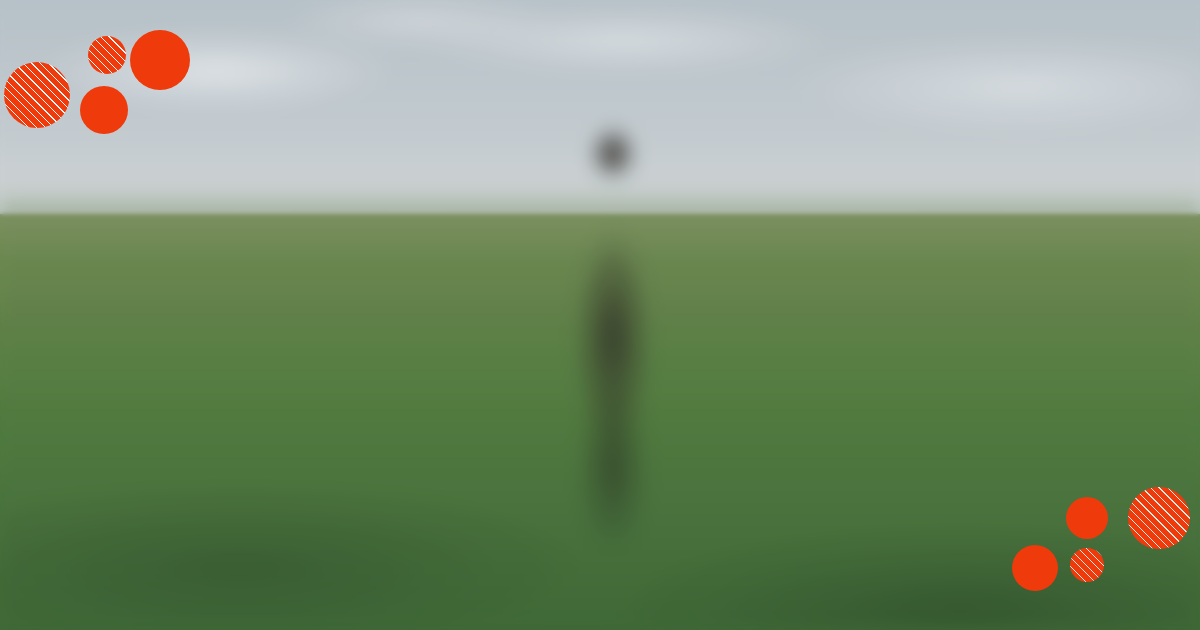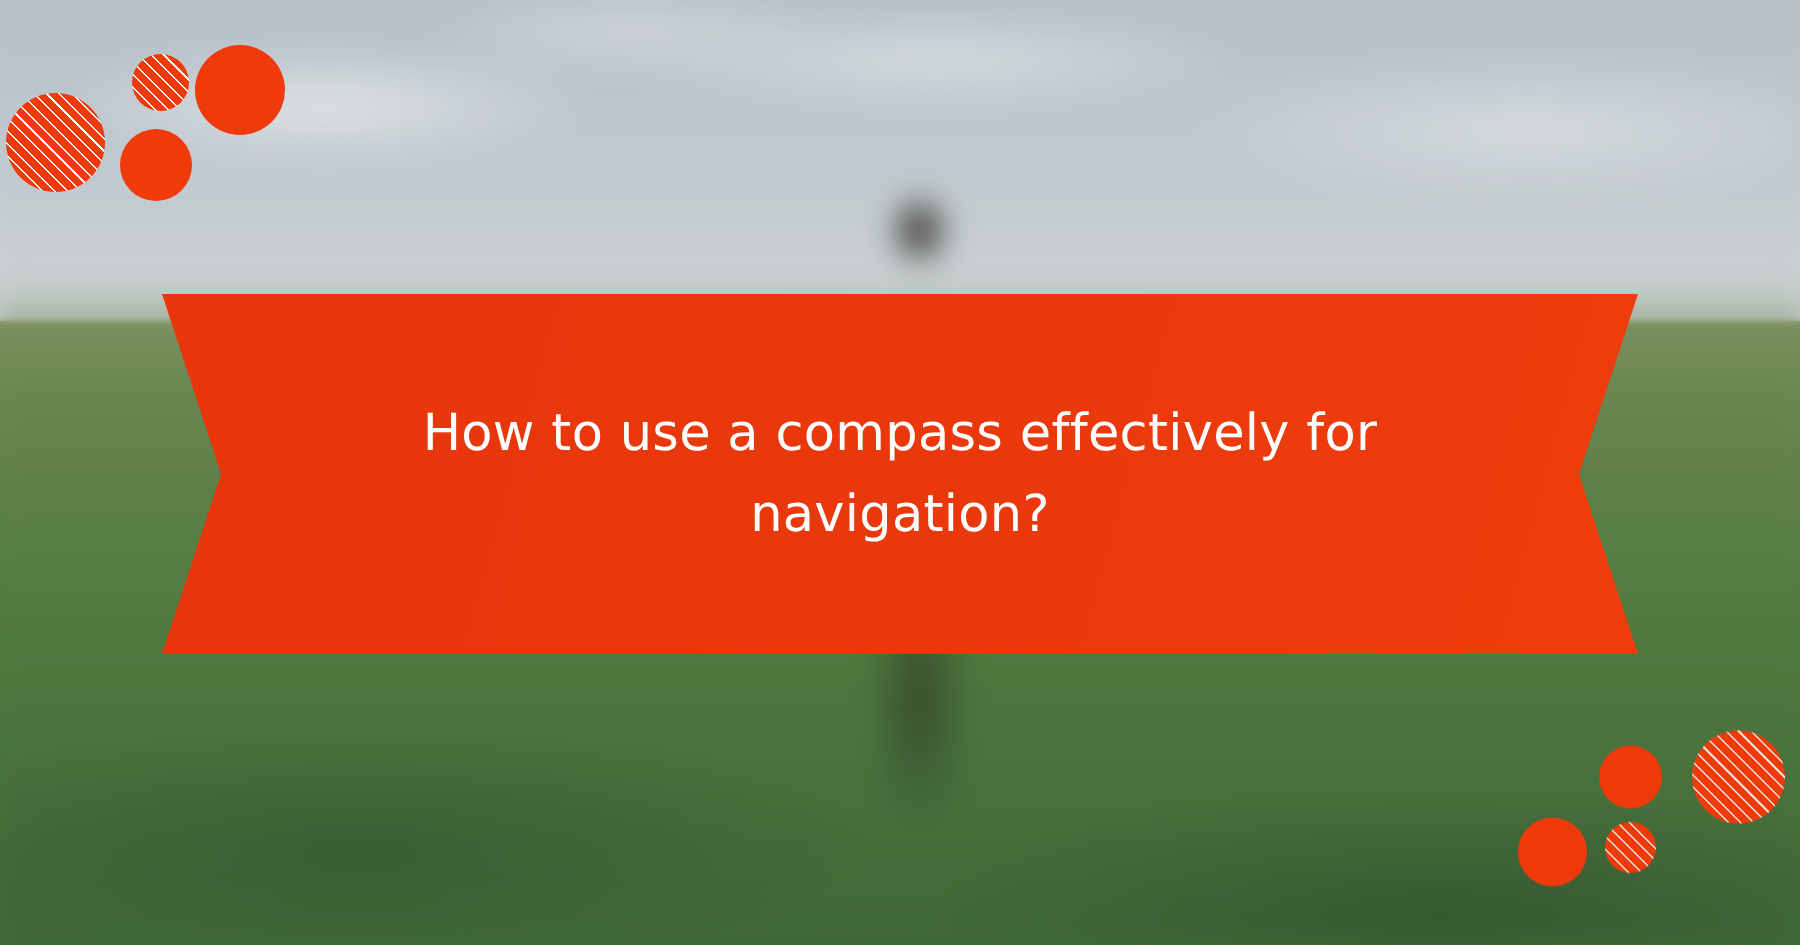--- a/index.html
+++ b/index.html
@@ -171,17 +171,14 @@
     <div class="deco tl-d"></div>
   </div>
 
   <div>
     <div class="deco-striped br-a"></div>
     <div class="deco br-b"></div>
     <div class="deco-striped br-c"></div>
     <div class="deco br-d"></div>
   </div>
 
-  <div class="ribbon">
-    <div class="ribbon-title">How to use a compass effectively for navigation?</div>
-  </div>
 
 </div>
 
 </body></html>

